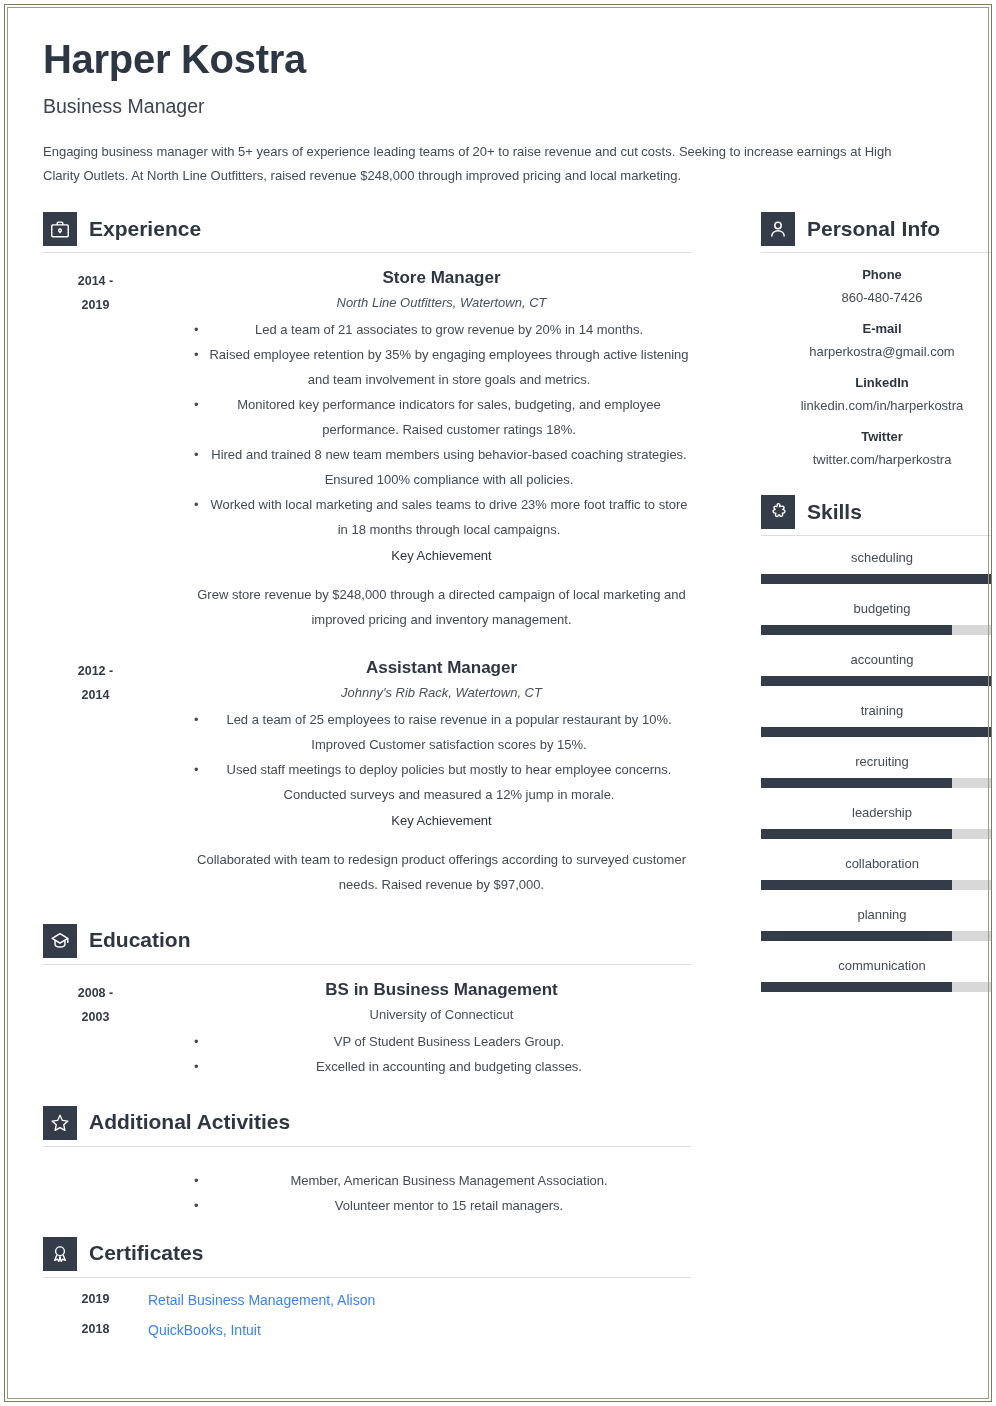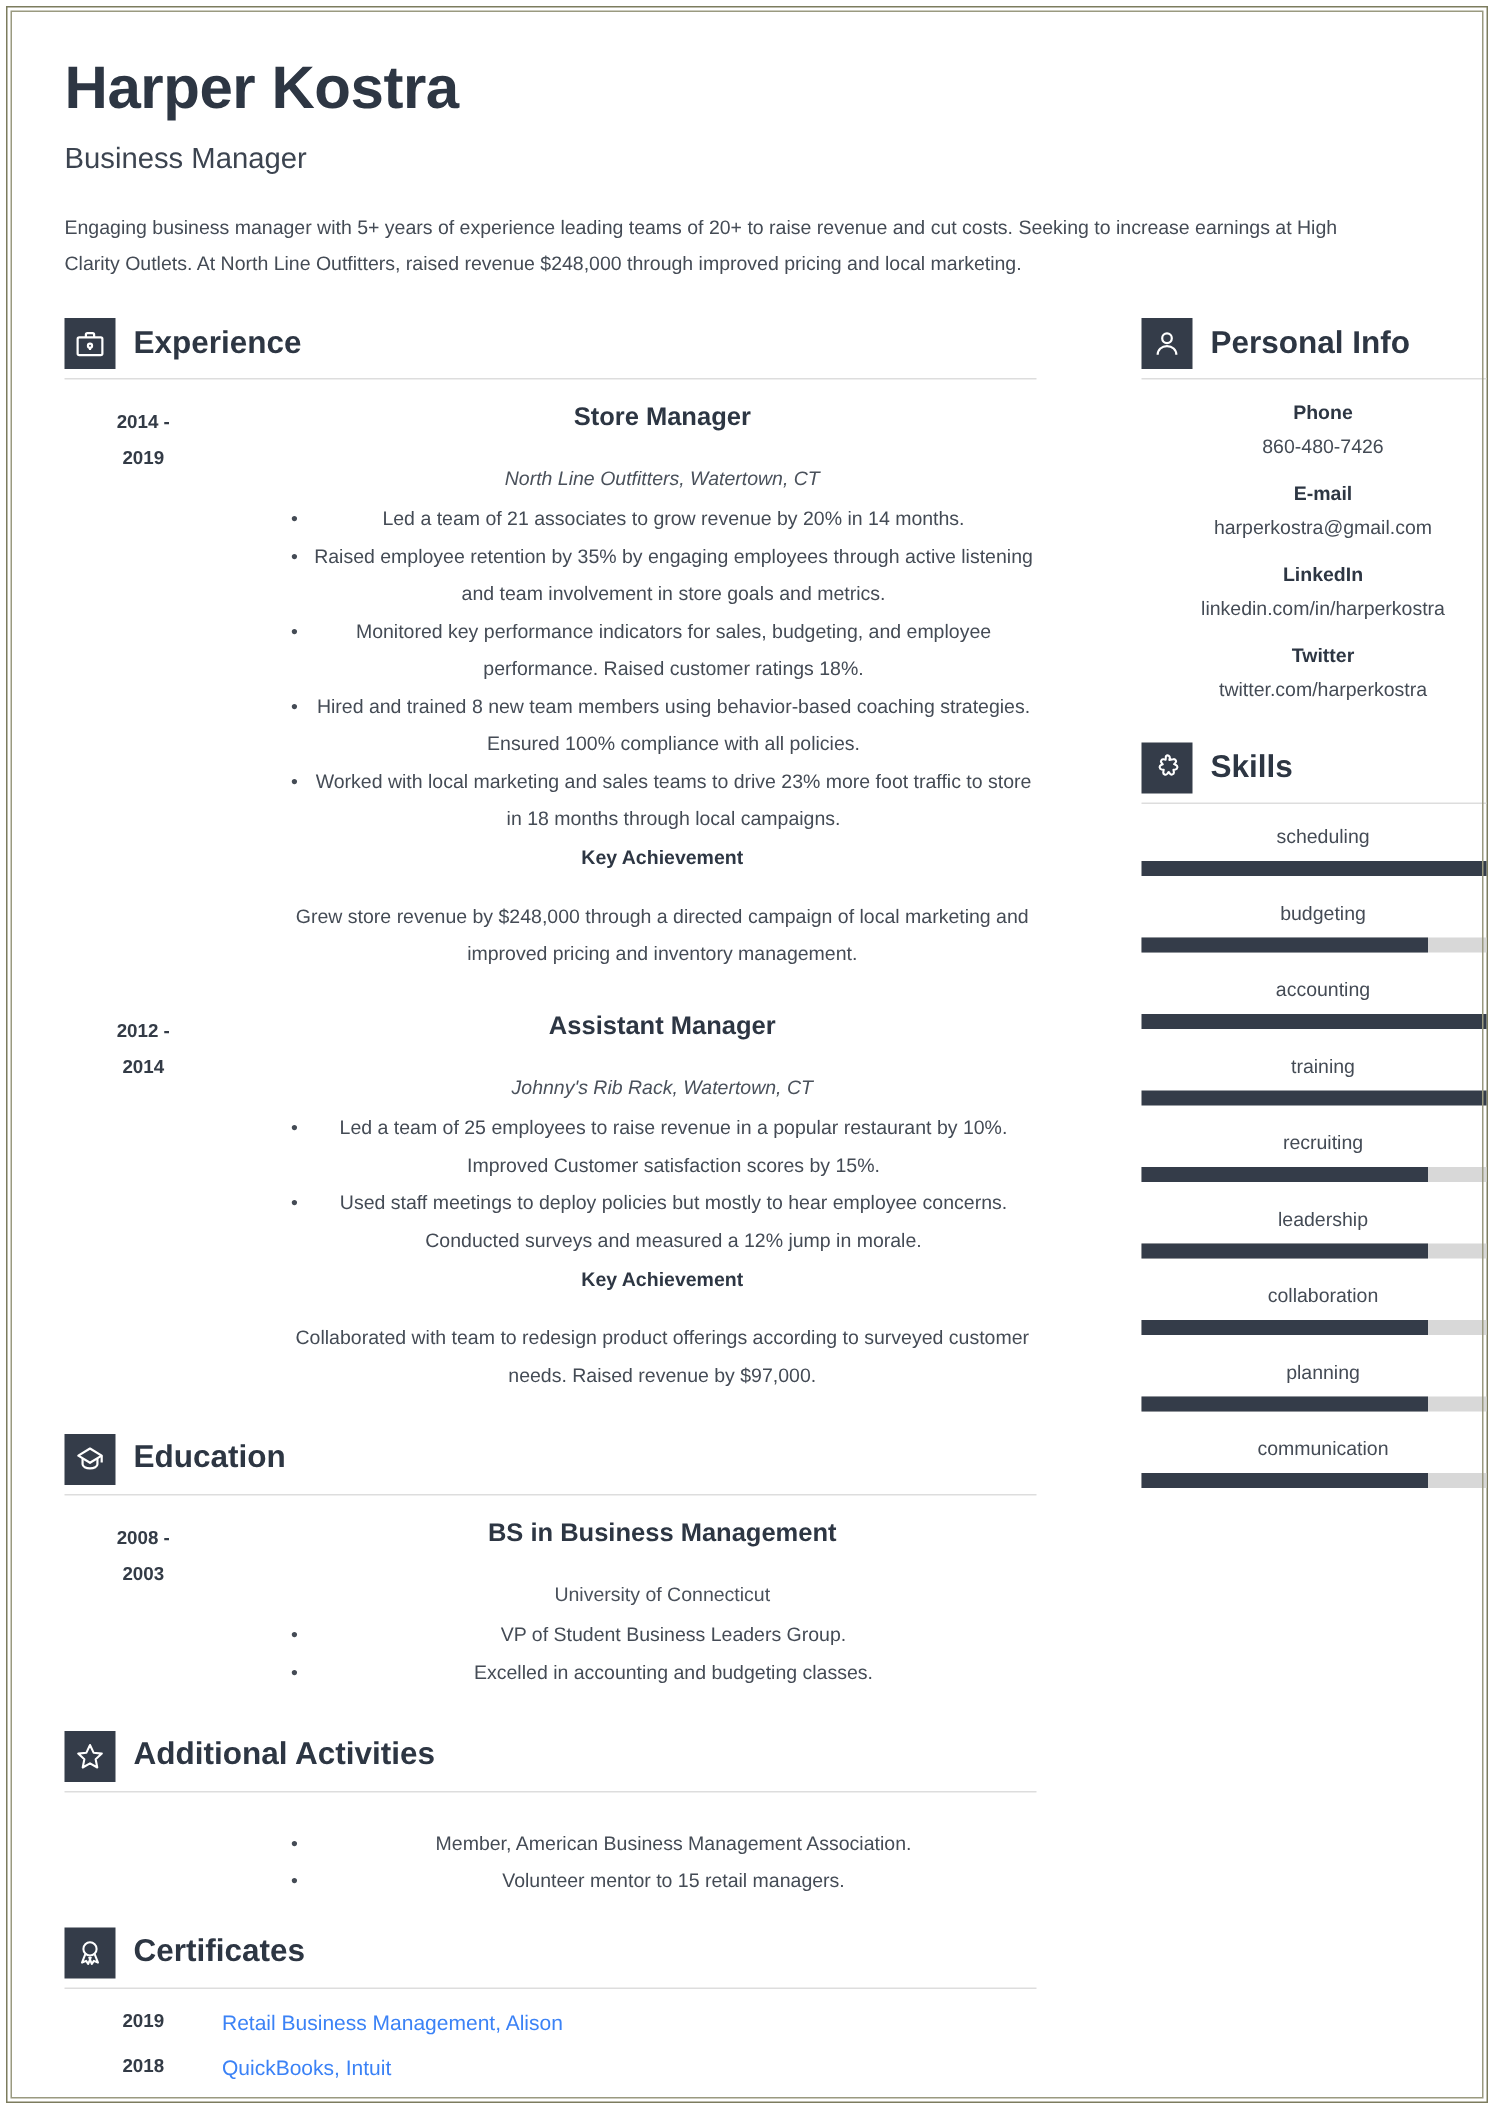--- a/index.html
+++ b/index.html
@@ -111,21 +111,21 @@
   .entry-title {
     font-size: 17px;
     font-weight: bold;
     color: #2d3643;
     line-height: 1.25;
   }
   .entry-sub {
     font-size: 13px;
     font-style: italic;
     color: #4a515b;
-    margin-top: 23px;
+    margin-top: 7px;
   }
   .entry-sub.plain { font-style: normal; }
 
   ul.bullets {
     list-style: none;
     margin-top: 8px;
   }
   ul.bullets li {
     position: relative;
     padding-left: 15px;
@@ -138,21 +138,21 @@
     content: "\2022";
     position: absolute;
     left: 2px;
     top: 0;
     color: #444b55;
     font-size: 13px;
   }
 
   .ka-label {
     font-size: 13px;
-    font-weight: bold;
+    font-weight: normal;
     color: #2d3643;
     margin-top: 5px;
   }
   .ka-text {
     font-size: 13px;
     color: #444b55;
     line-height: 1.92;
     margin-top: 20px;
   }
 

